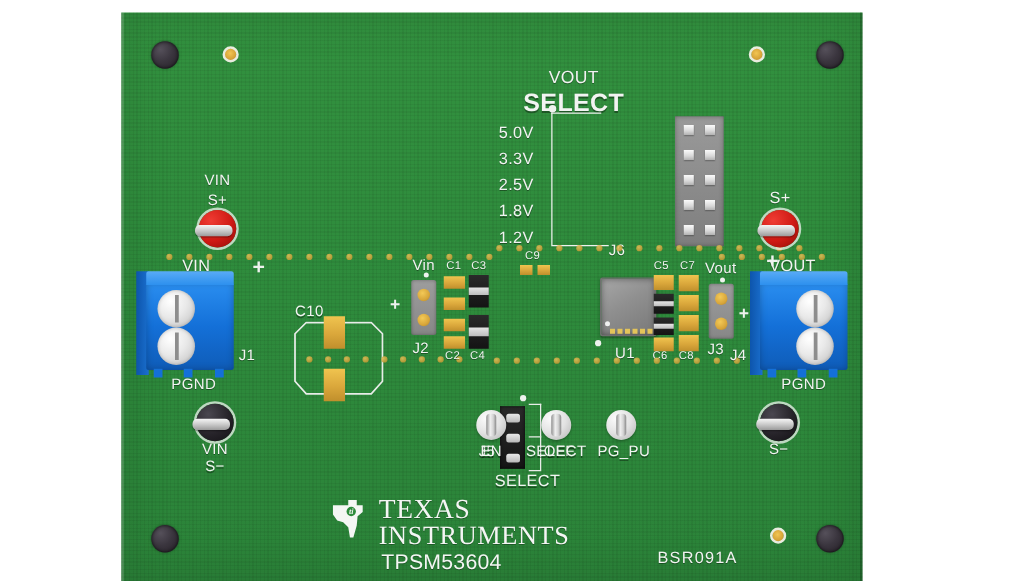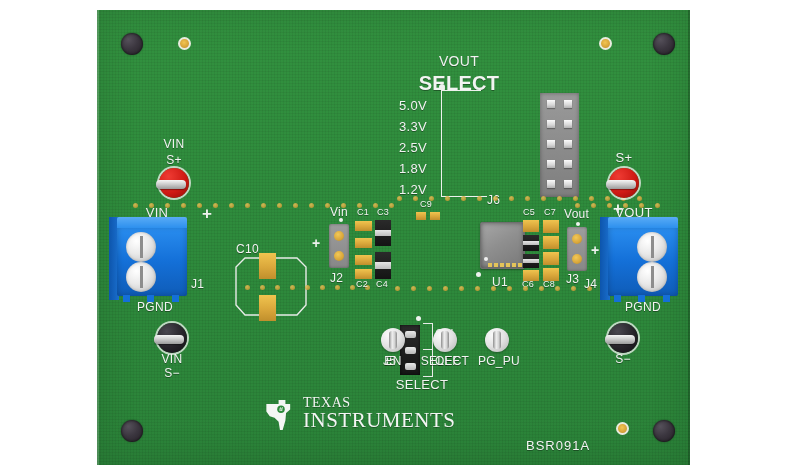--- a/index.html
+++ b/index.html
@@ -109,21 +109,21 @@
   .viarow i{position:absolute;top:0;width:5px;height:5px;border-radius:50%;
             background:radial-gradient(circle at 40% 35%,#e8c25a 0%,#c79c35 70%,#9d7a27 100%);
             opacity:.85;}
 
   
   #tilogo{position:absolute;left:168px;top:388px;width:190px;height:52px;}
   .ti-mark{position:absolute;left:0;top:0;width:34px;height:34px;}
   .ti-words{position:absolute;left:38px;top:-2px;color:#f4f6f4;
             font-family:"Liberation Serif",serif;line-height:.98;
             text-shadow:0 1px 0 rgba(0,0,0,.3);}
-  .ti-words .l1{font-size:14px;letter-spacing:.5px;}
+  .ti-words .l1{font-size:22px;letter-spacing:.5px;}
   .ti-words .l2{font-size:21px;letter-spacing:.5px;}
   .ti-part{position:absolute;left:40px;top:42px;color:#f4f6f4;font-size:17px;
            font-family:"Liberation Sans",sans-serif;letter-spacing:.2px;
            text-shadow:0 1px 0 rgba(0,0,0,.3);}
 
   .plus{position:absolute;color:#eef2ee;font-size:17px;font-weight:bold;line-height:1;}
 </style>
 </head>
 <body>
 
@@ -425,18 +425,19 @@
     <div id="tilogo">
       <svg class="ti-mark" viewBox="0 0 100 100">
         <path d="M4,18 L40,18 L40,6 L60,6 L60,18 L74,18 L74,34 L62,44 L60,66 L52,94 L44,94 L40,70 L28,58 L14,54 L4,40 Z" fill="#f4f6f4"></path>
         <circle cx="47" cy="33" r="11" fill="#2e8b3c"></circle>
         <text x="47" y="39" font-family="Liberation Serif, serif" font-size="19" font-style="italic" font-weight="bold" fill="#f4f6f4" text-anchor="middle">ti</text>
       </svg>
       <div class="ti-words">
         <div class="l1">TEXAS</div>
         <div class="l2">INSTRUMENTS</div>
       </div>
+      <div class="ti-part">TPSM53604</div>
     </div>
 
     <div class="silk" style="left:429px;top:429px;font-size:13px;letter-spacing:1px;">BSR091A</div>
 
   </div>
 </div>
 
 </body></html>

